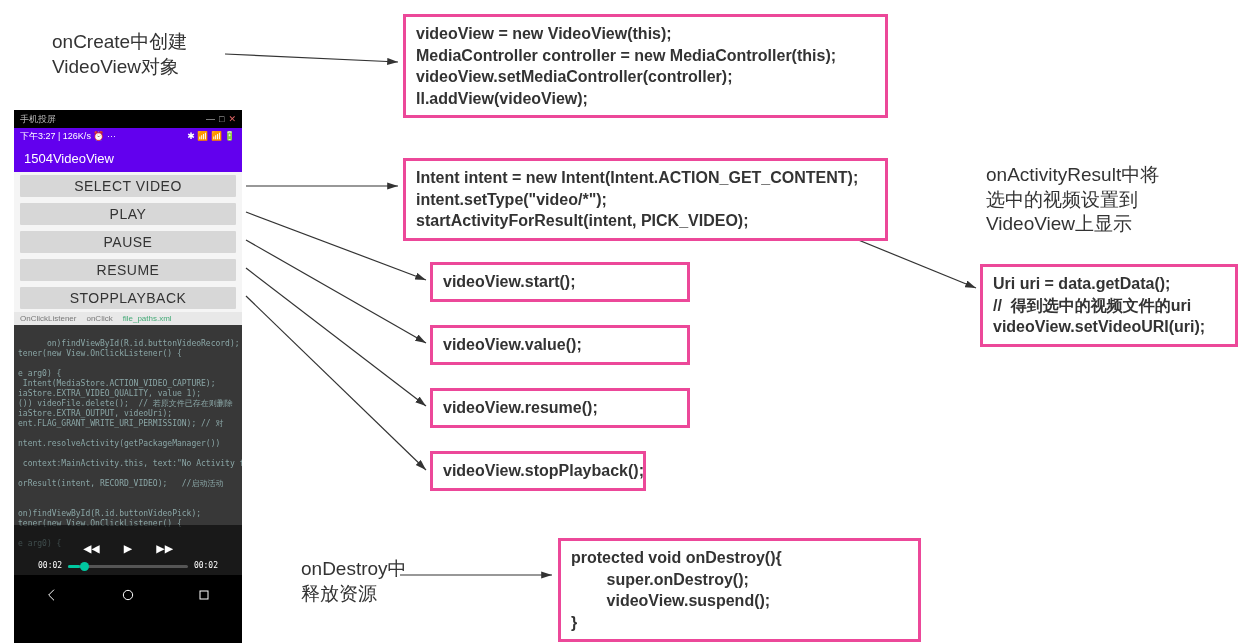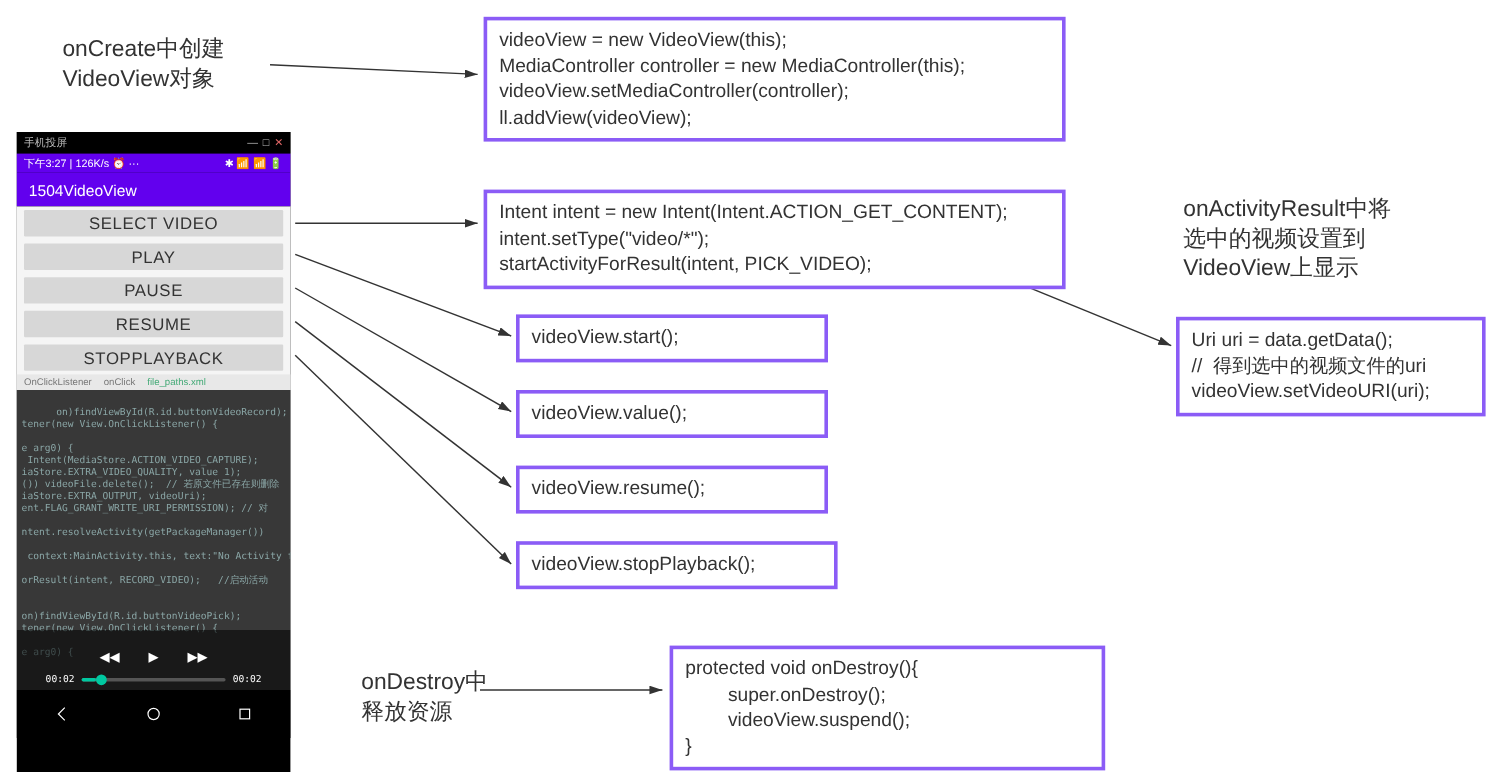--- a/index.html
+++ b/index.html
@@ -20,29 +20,30 @@
   }
   .label {
     position: absolute;
     font-size: 19px;
     color: #333333;
     line-height: 1.3;
     white-space: pre;
   }
   .code-box {
     position: absolute;
-    border: 3px solid #8b5cf6;
+    border: 3px solid #ec4899;
     background: #ffffff;
     font-family: Arial, "Helvetica Neue", sans-serif;
     font-size: 16px;
     color: #333333;
     padding: 6px 10px;
     white-space: pre;
     line-height: 1.35;
     box-sizing: border-box;
+    font-weight: bold;
   }
 
   
   .phone {
     position: absolute;
     left: 14px; top: 110px;
     width: 228px; height: 614px;
     background: #000000;
     box-sizing: border-box;
   }
@@ -216,21 +217,21 @@
 videoView.setMediaController(controller);
 ll.addView(videoView);</div>
 
 <div class="code-box" style="left:403px; top:158px; width:485px;">Intent intent = new Intent(Intent.ACTION_GET_CONTENT);
 intent.setType("video/*");
 startActivityForResult(intent, PICK_VIDEO);</div>
 
 <div class="code-box" style="left:430px; top:262px; width:260px;">videoView.start();</div>
 <div class="code-box" style="left:430px; top:325px; width:260px;">videoView.value();</div>
 <div class="code-box" style="left:430px; top:388px; width:260px;">videoView.resume();</div>
-<div class="code-box" style="left:430px; top:451px; width:268px;">videoView.stopPlayback();</div>
+<div class="code-box" style="left:430px; top:451px; width:216px;">videoView.stopPlayback();</div>
 
 <div class="label" style="left:301px; top:557px;">onDestroy中
 释放资源</div>
 
 <div class="code-box" style="left:558px; top:538px; width:363px;">protected void onDestroy(){
         super.onDestroy();
         videoView.suspend();
 }</div>
 
 <div class="label" style="left:986px; top:163px;">onActivityResult中将

